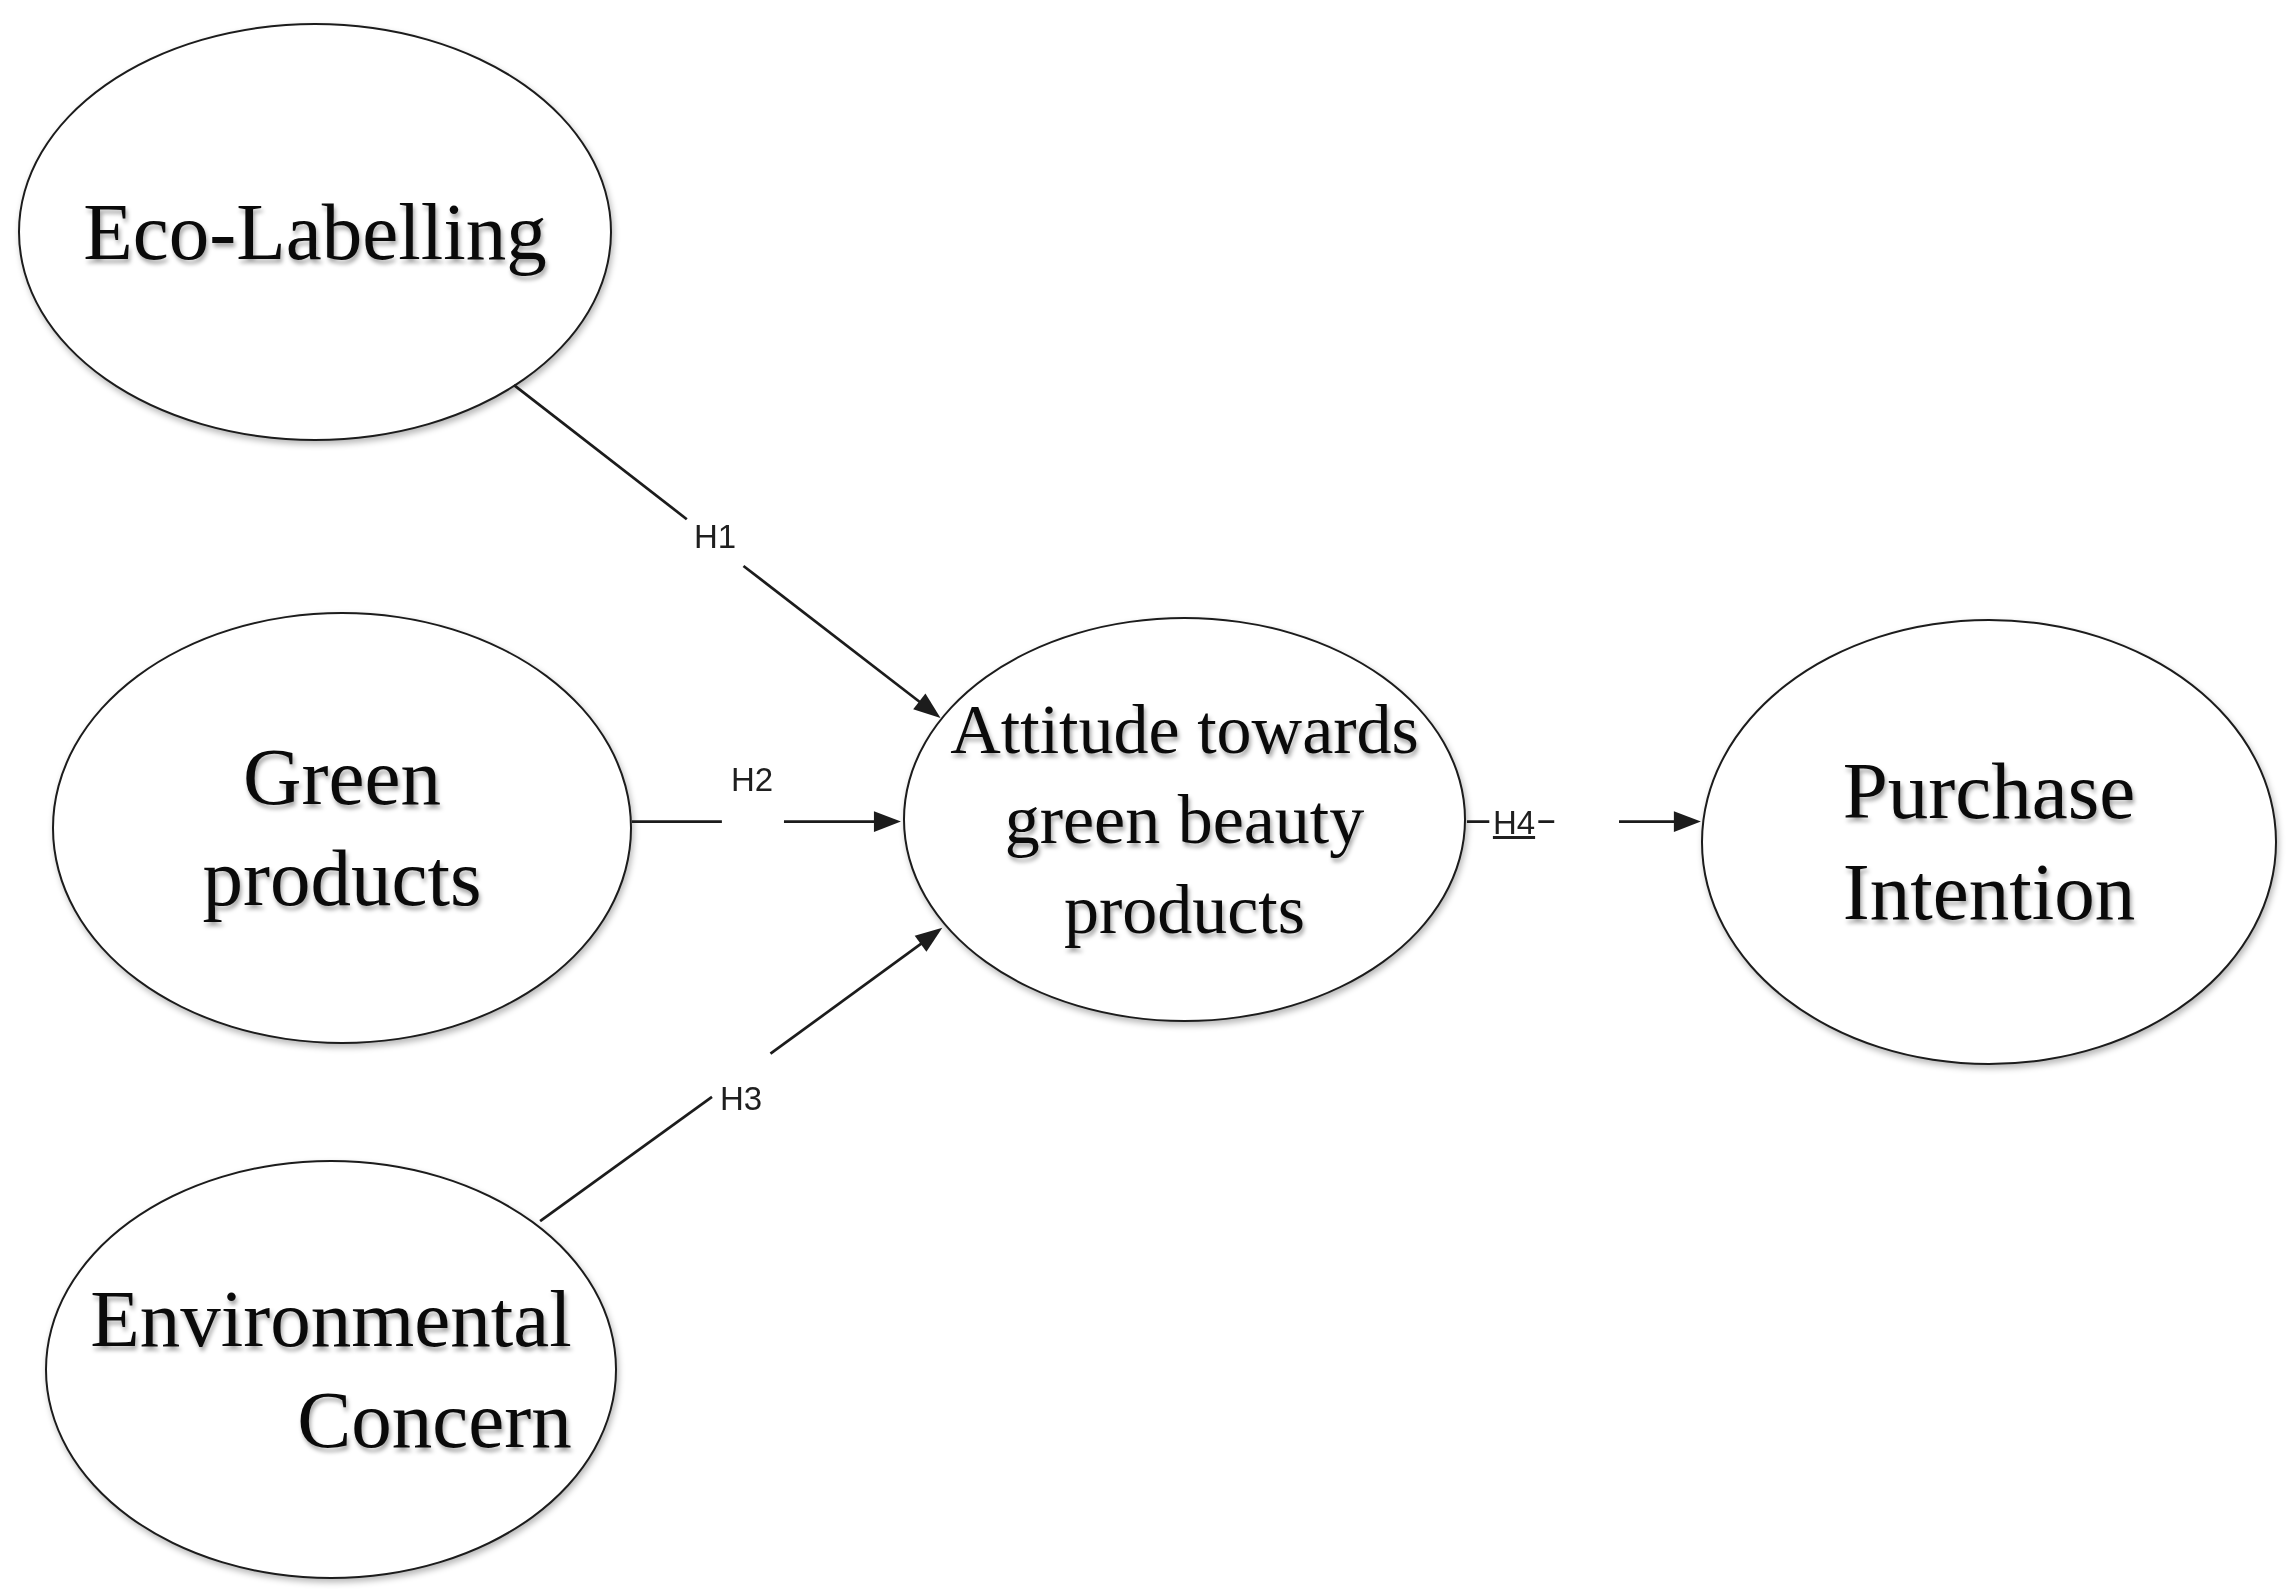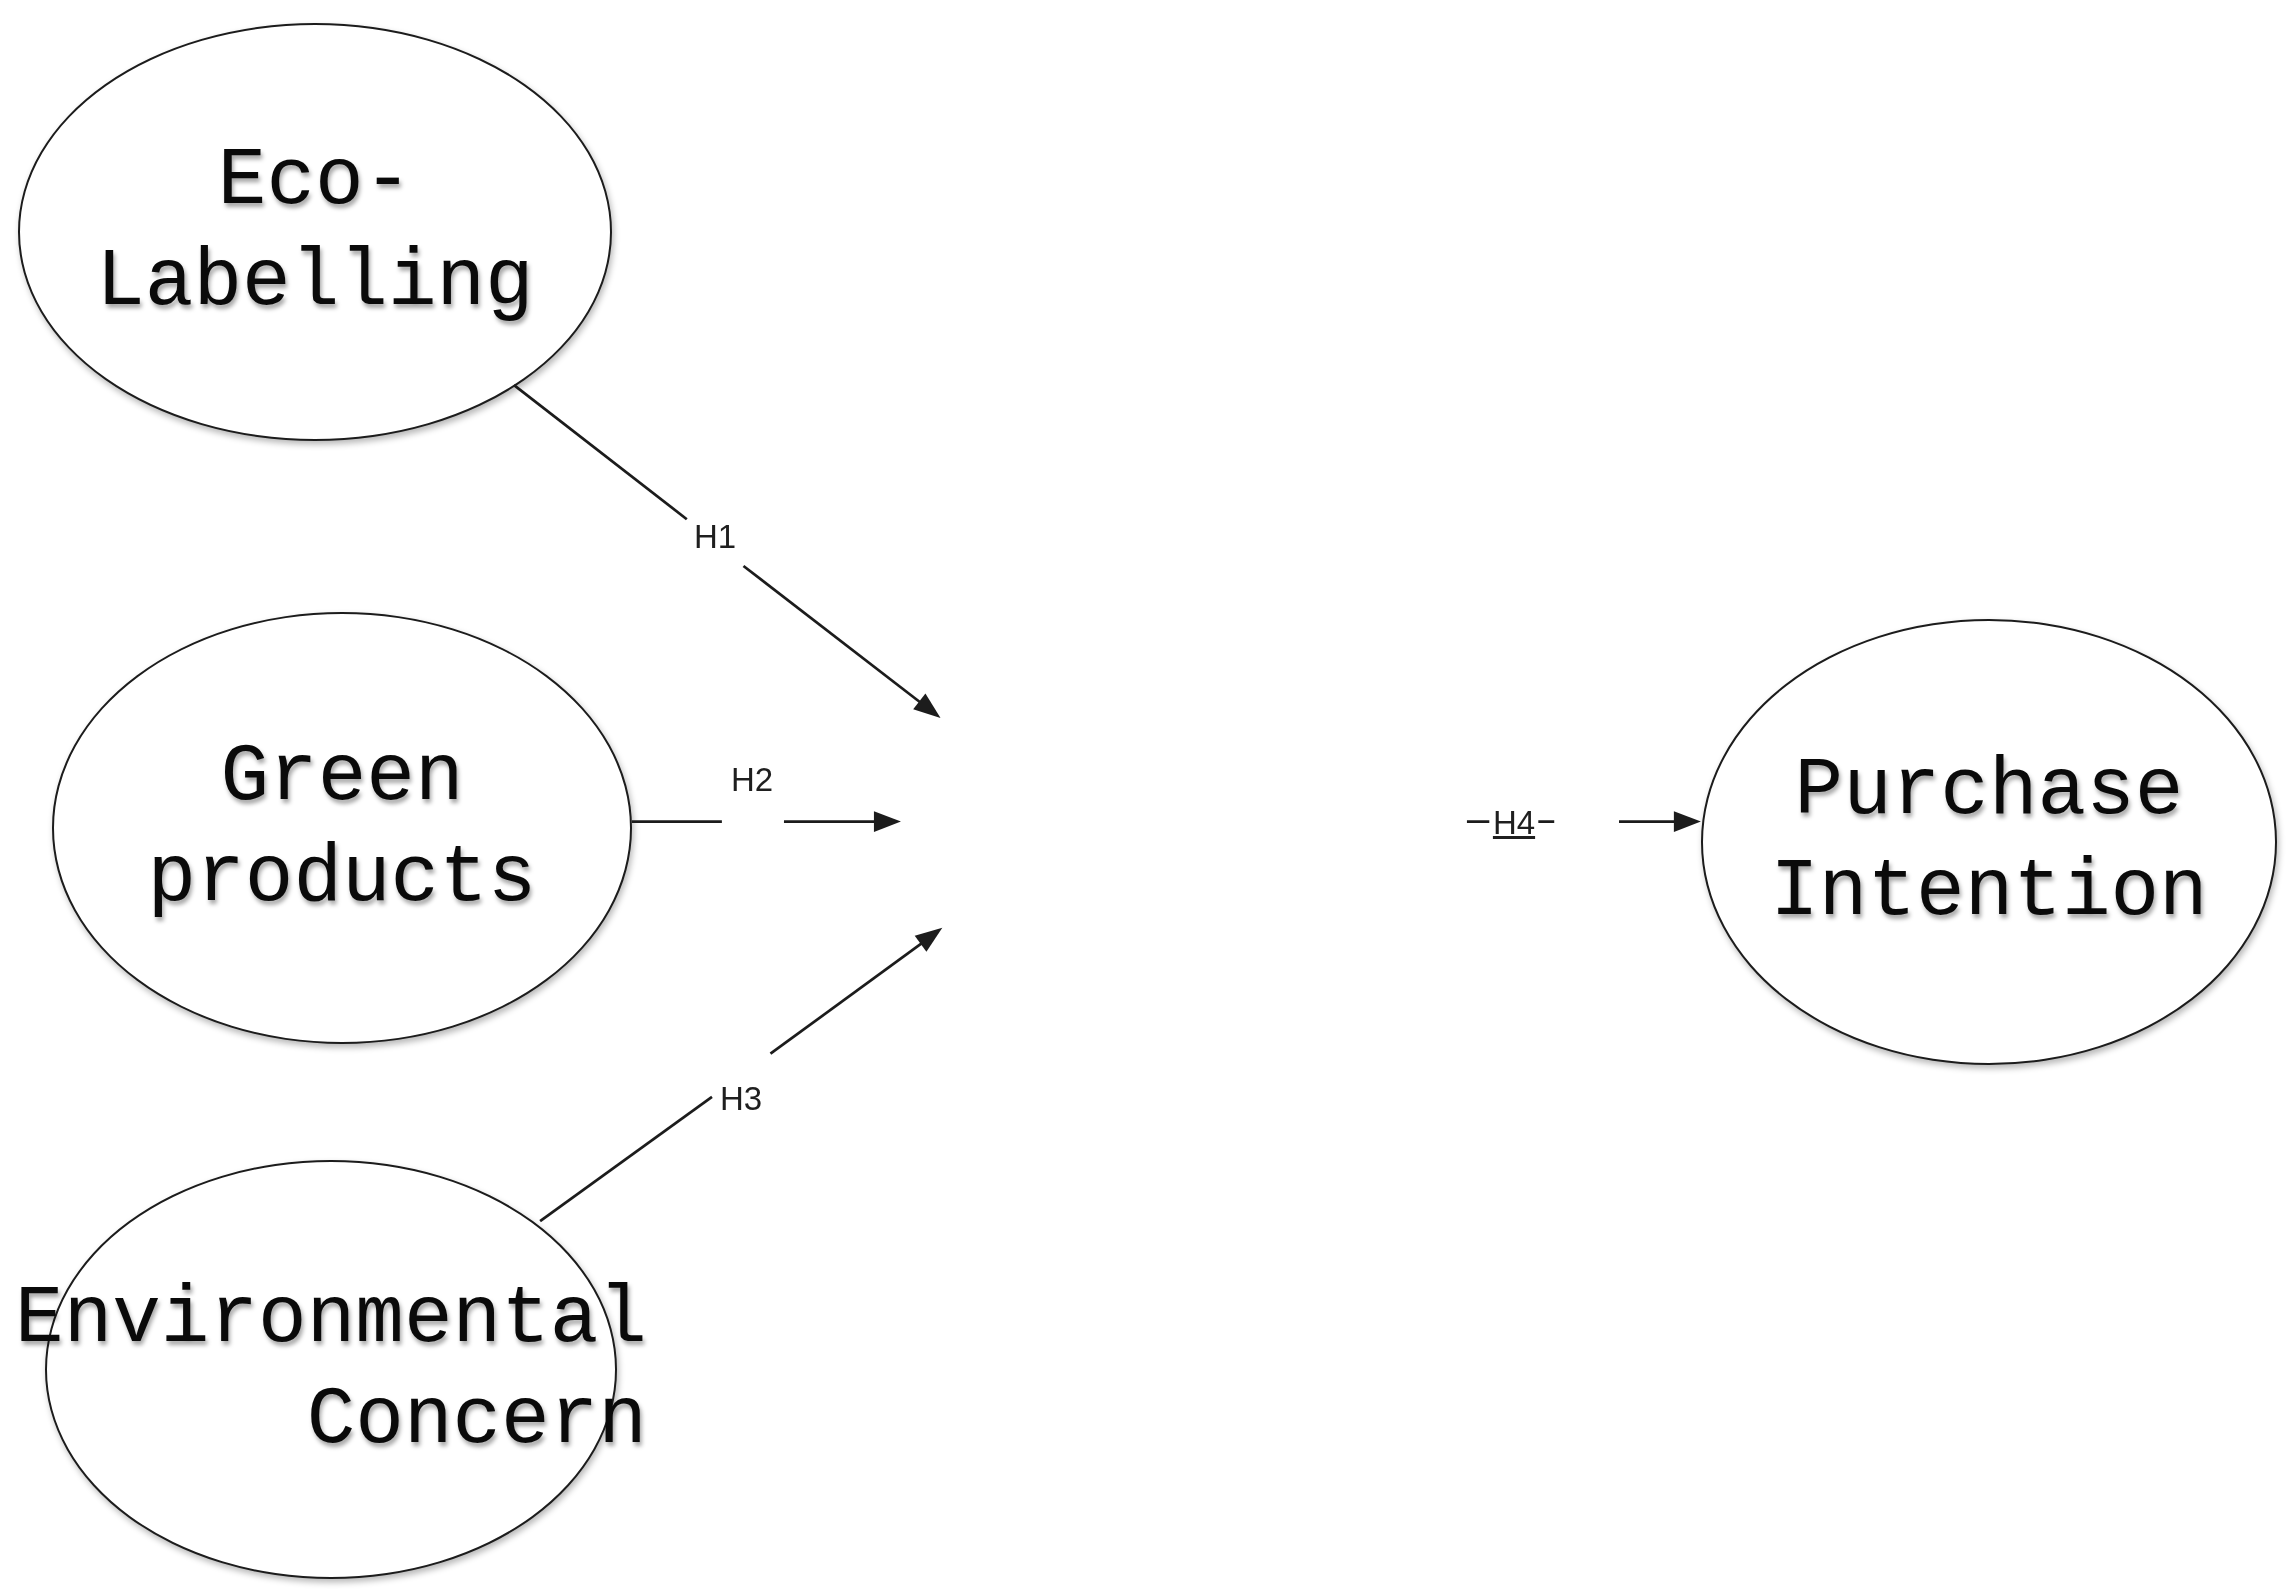--- a/index.html
+++ b/index.html
@@ -22,21 +22,21 @@
     border-radius: 50%;
     background: #ffffff;
     display: flex;
     align-items: center;
     justify-content: center;
     text-align: center;
     box-shadow: 1.8px 3.6px 6.3px rgba(0,0,0,0.28);
     z-index: 1;
   }
   .node-label {
-    font-family: Liberation Mono, monospace;
+    font-family: Liberation Serif, serif;
     font-size: 81px;
     line-height: 101px;
     color: #0a0a0a;
     white-space: pre-line;
     text-shadow: 1.8px 3.6px 4.5px rgba(0,0,0,0.35);
   }
   #node-eco-labelling        { left: 18px;   top: 23.4px;   width: 594px; height: 418px; }
   #node-green-packaging      { left: 52px;   top: 612px;  width: 580px; height: 432px; }
   #node-environmental-concern{ left: 45px;   top: 1160px; width: 572px; height: 419px; text-align: right; }
   #node-attitude             { left: 903px; top: 617px;  width: 563px; height: 405px; }
@@ -83,20 +83,25 @@
   <div class="node" id="node-green-packaging">
     <span class="node-label">Green
 products</span>
   </div>
 
   <div class="node" id="node-environmental-concern">
     <span class="node-label">Environmental
 Concern</span>
   </div>
 
+  <div class="node" id="node-attitude">
+    <span class="node-label">Attitude towards
+green beauty
+products</span>
+  </div>
 
   <div class="node" id="node-purchase-intention">
     <span class="node-label">Purchase
 Intention</span>
   </div>
 
   <svg id="edges-svg" viewBox="0 0 2550 1767" xmlns="http://www.w3.org/2000/svg">
 
     <g>
       <line x1="571" y1="428" x2="763" y2="577"></line>

